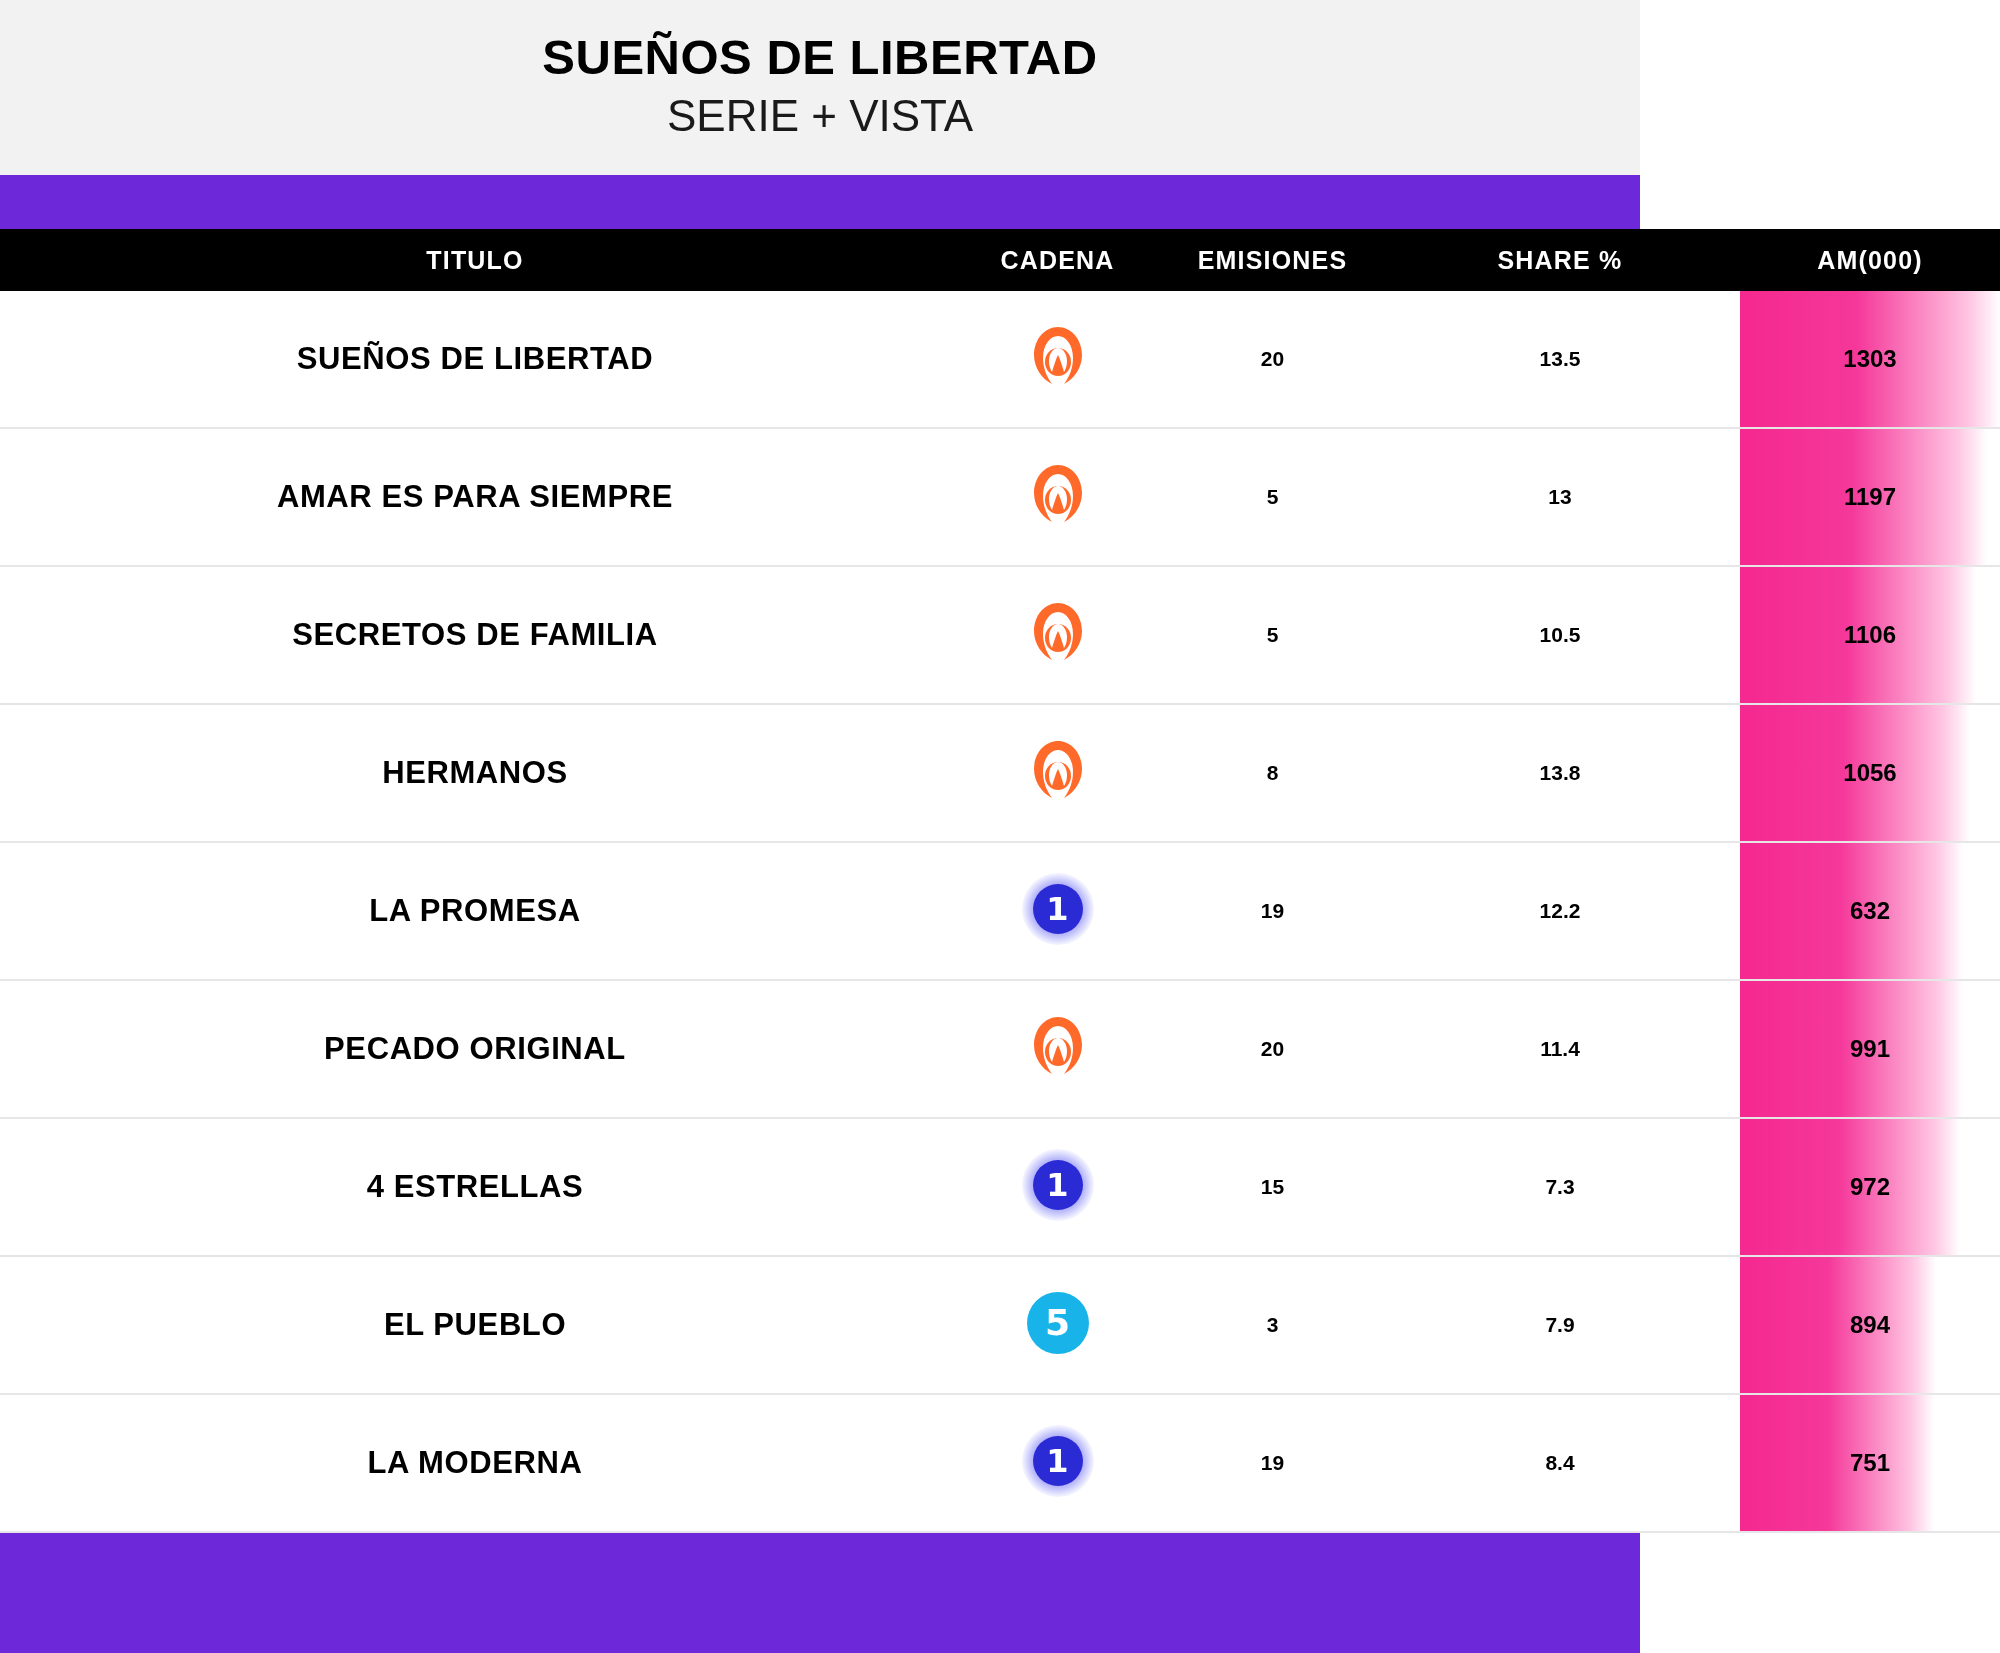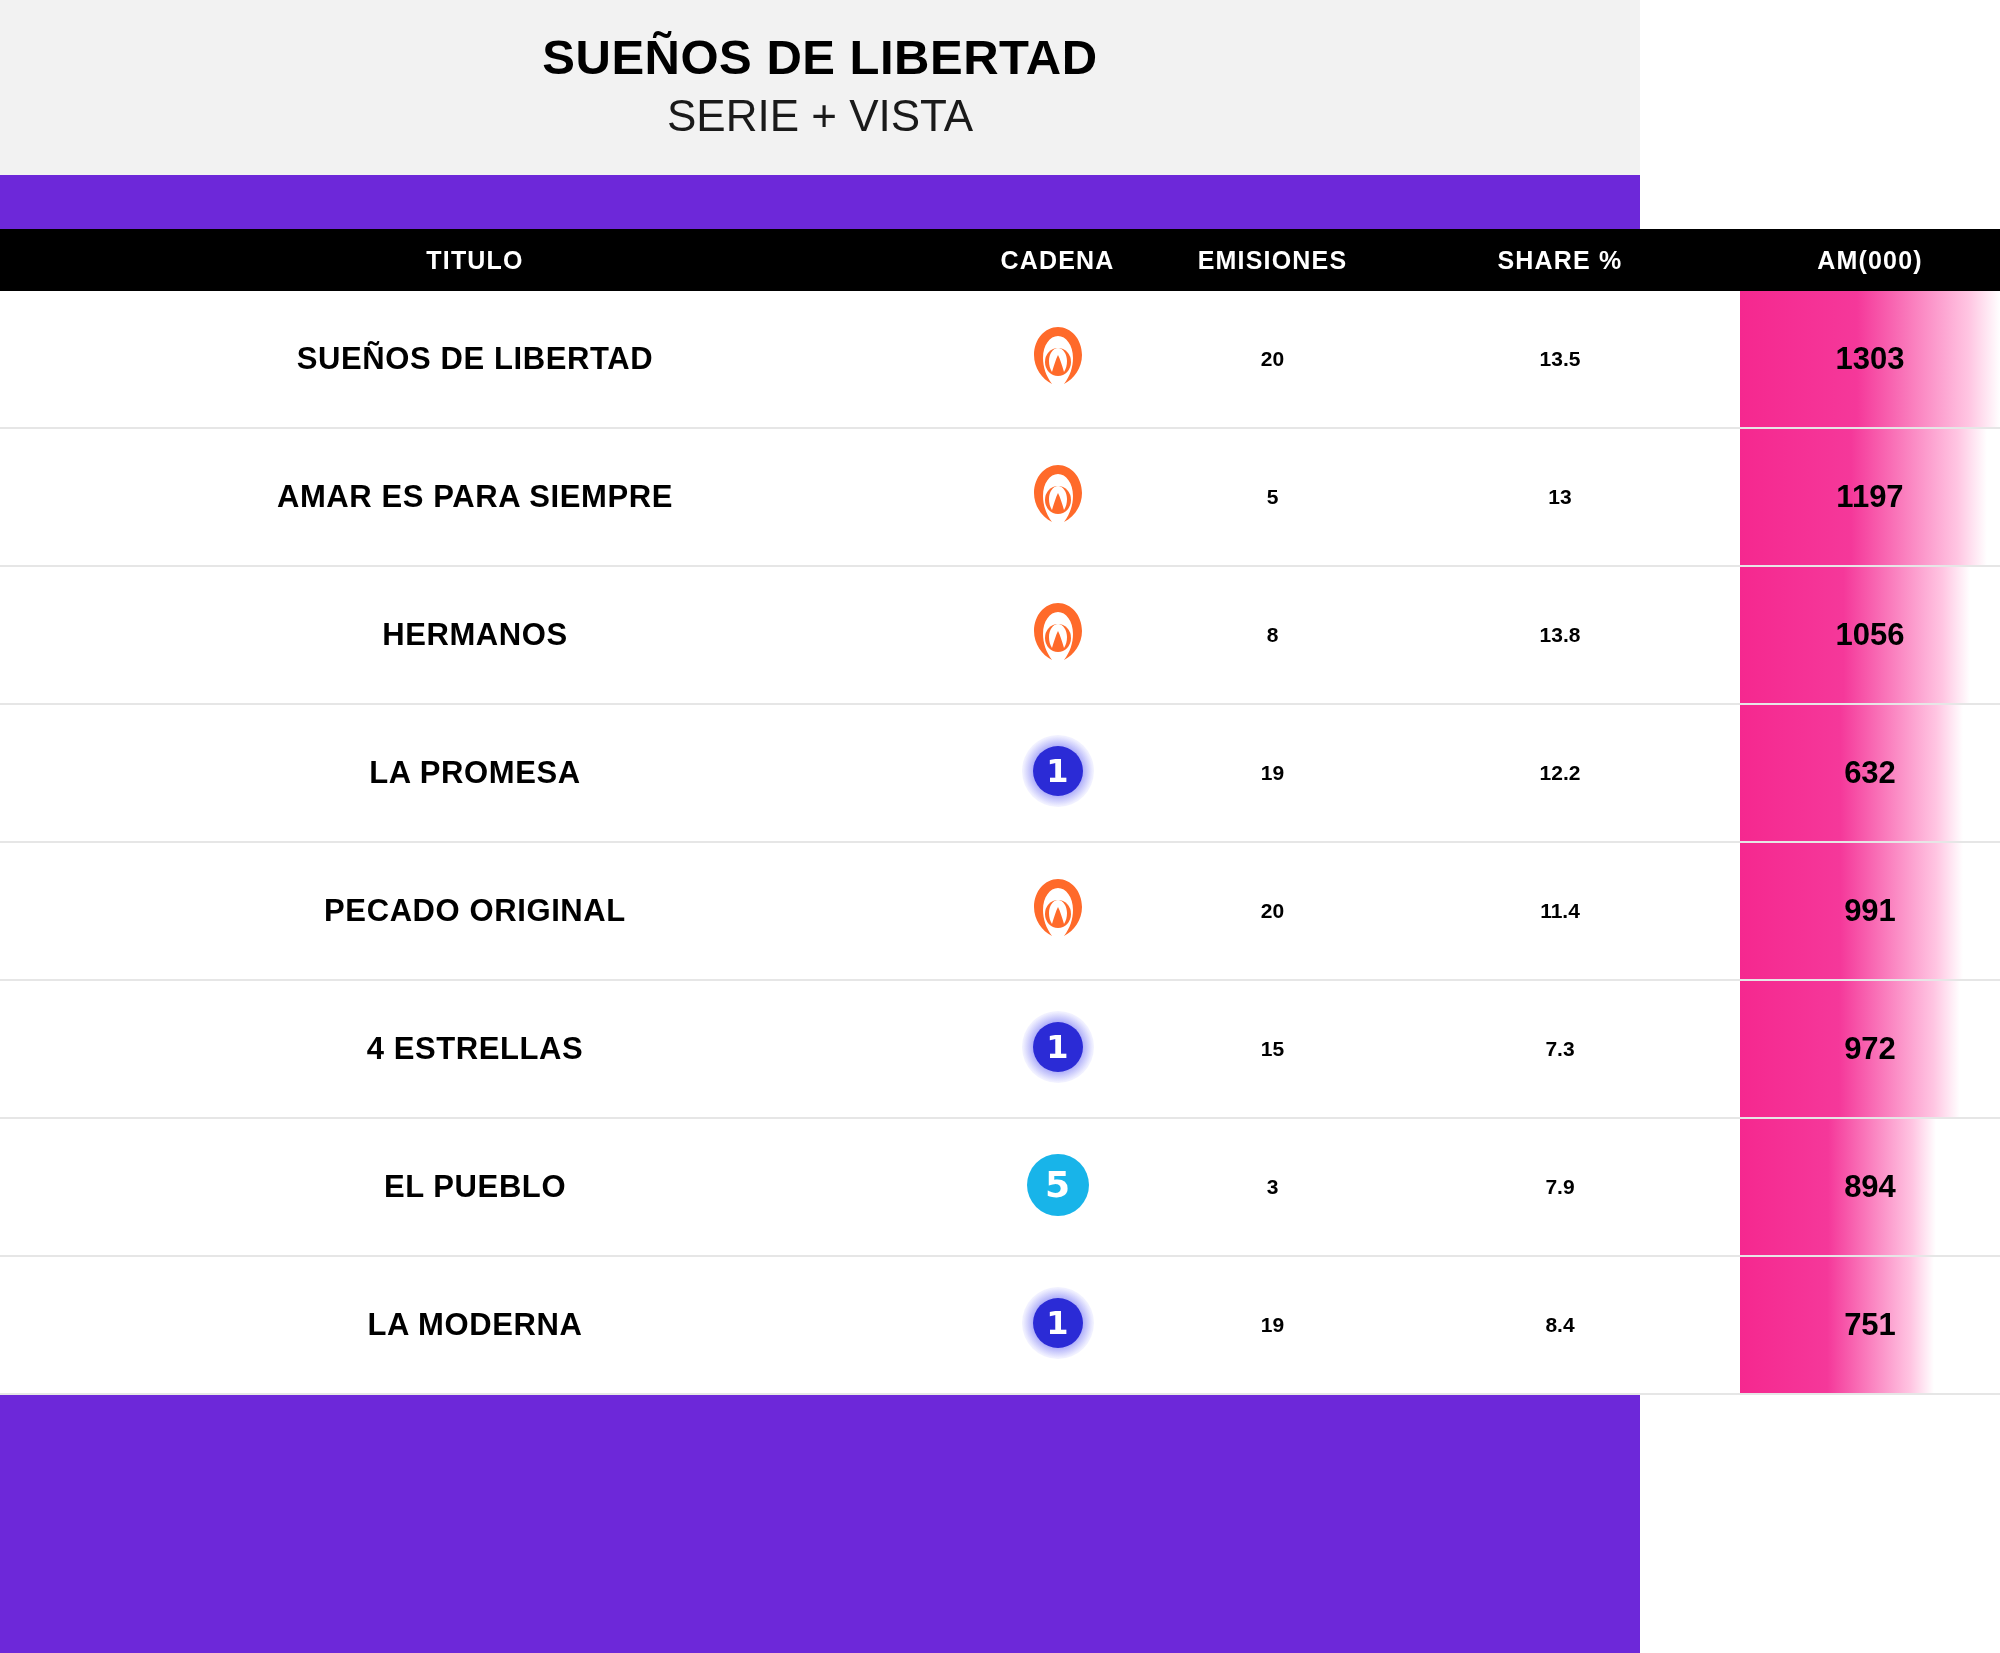--- a/index.html
+++ b/index.html
@@ -111,21 +111,21 @@
   .am-bar {
     position: absolute;
     left: 0;
     top: 0;
     bottom: 0;
     background: linear-gradient(to right, #f5288f 0%, #f5389a 45%, #ffc5e2 88%, #ffffff 100%);
   }
   .am-value {
     position: relative;
     z-index: 2;
-    font-size: 31px;
+    font-size: 24px;
     font-weight: bold;
     color: #000000;
     display: block;
     padding-left: 0;
   }
 
   
   .logo {
     display: inline-block;
     position: relative;
@@ -242,20 +242,34 @@
                   <path d="M33 24 c-5 0 -9 6 -9 13 c0 4 1 8 3 11 c2 -7 4 -13 6 -17 c2 4 4 10 6 17 c2 -3 3 -7 3 -11 c0 -7 -4 -13 -9 -13 z" fill="#ffffff"></path>
                 </svg></span></td>
             <td class="num-cell">5</td>
             <td class="num-cell">13</td>
             <td class="am-cell">
               <span class="am-bar" style="width:95.1%"></span>
               <span class="am-value">1197</span>
             </td>
           </tr>
           <tr>
+            <td class="title-cell">SECRETOS DE FAMILIA</td>
+            <td class="chain-cell"><span class="logo logo-a3" title="Antena 3"><svg width="66" height="66" viewBox="0 0 66 66">
+                  <path d="M33 3 C20 3 9 15 9 31 c0 13 8 24 18 29 c-6 -8 -9 -17 -9 -26 c0 -13 7 -22 15 -22 c8 0 15 9 15 22 c0 9 -3 18 -9 26 c10 -5 18 -16 18 -29 C57 15 46 3 33 3 z" fill="#ff6a2a"></path>
+                  <ellipse cx="33" cy="38" rx="13" ry="14" fill="#ff6a2a"></ellipse>
+                  <path d="M33 24 c-5 0 -9 6 -9 13 c0 4 1 8 3 11 c2 -7 4 -13 6 -17 c2 4 4 10 6 17 c2 -3 3 -7 3 -11 c0 -7 -4 -13 -9 -13 z" fill="#ffffff"></path>
+                </svg></span></td>
+            <td class="num-cell">5</td>
+            <td class="num-cell">10.5</td>
+            <td class="am-cell">
+              <span class="am-bar" style="width:90.9%"></span>
+              <span class="am-value">1106</span>
+            </td>
+          </tr>
+          <tr>
             <td class="title-cell">HERMANOS</td>
             <td class="chain-cell"><span class="logo logo-a3" title="Antena 3"><svg width="66" height="66" viewBox="0 0 66 66">
                   <path d="M33 3 C20 3 9 15 9 31 c0 13 8 24 18 29 c-6 -8 -9 -17 -9 -26 c0 -13 7 -22 15 -22 c8 0 15 9 15 22 c0 9 -3 18 -9 26 c10 -5 18 -16 18 -29 C57 15 46 3 33 3 z" fill="#ff6a2a"></path>
                   <ellipse cx="33" cy="38" rx="13" ry="14" fill="#ff6a2a"></ellipse>
                   <path d="M33 24 c-5 0 -9 6 -9 13 c0 4 1 8 3 11 c2 -7 4 -13 6 -17 c2 4 4 10 6 17 c2 -3 3 -7 3 -11 c0 -7 -4 -13 -9 -13 z" fill="#ffffff"></path>
                 </svg></span></td>
             <td class="num-cell">8</td>
             <td class="num-cell">13.8</td>
             <td class="am-cell">
               <span class="am-bar" style="width:88.6%"></span>

